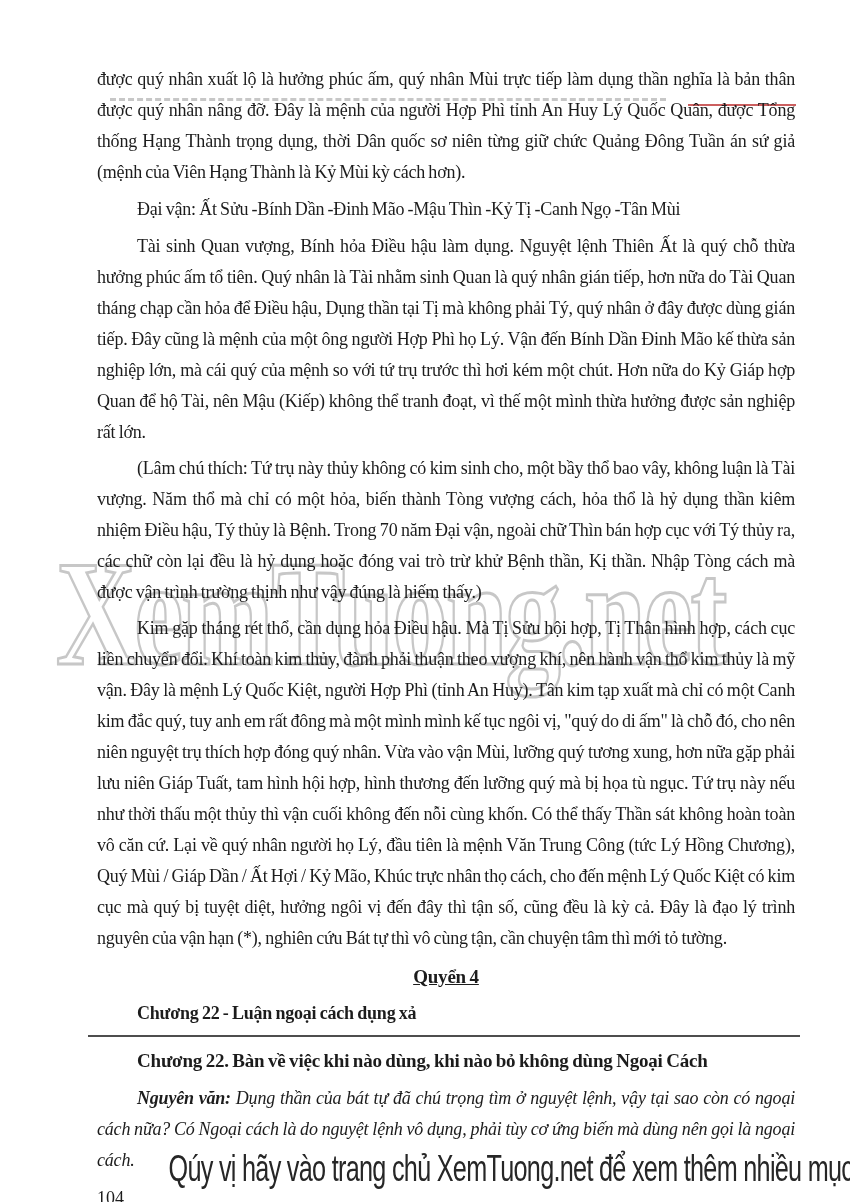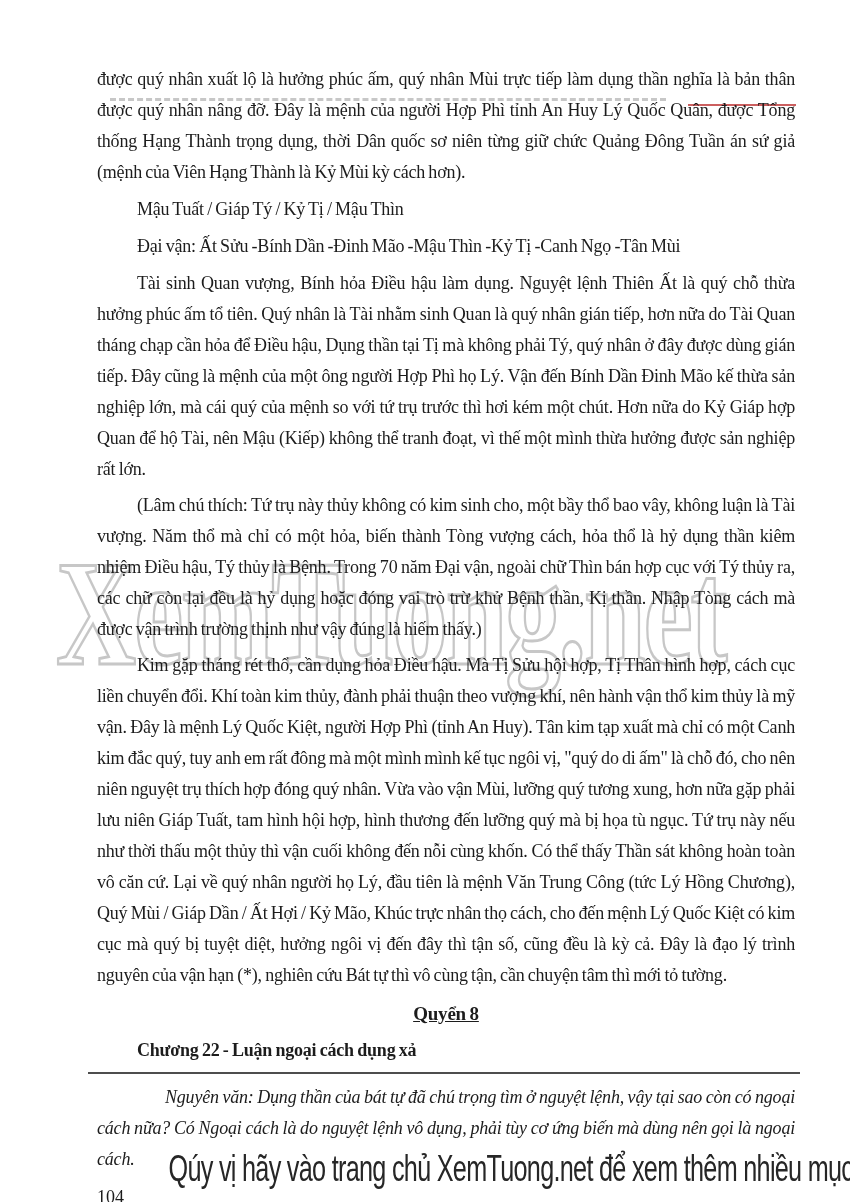--- a/index.html
+++ b/index.html
@@ -48,21 +48,21 @@
     font-weight:bold;font-size:18px;margin:4px 0 6px 40px;
   }
   .divider{
     border:none;border-top:2px solid #4d4d4d;
     margin:6px 0 8px -9px;width:712px;height:0;
   }
   .section-heading{
     font-weight:bold;font-size:19px;margin:6px 0 7px 40px;
   }
   .nguyen-van{font-style:italic;}
-  .nguyen-van .nv-label{font-weight:normal;margin-left:28px;}
+  .nguyen-van .nv-label{font-weight:bold;}
   .page-number{
     text-align:left;margin-top:7px;font-size:18px;letter-spacing:0;
   }
   .footer-banner{
     position:absolute;left:0;right:0;top:1148px;height:54px;
     text-align:center;z-index:2;
   }
   .footer-banner span{
     display:inline-block;
     font-family:"Liberation Sans", sans-serif;
@@ -77,34 +77,34 @@
 <div class="page">
 
   <div class="top-dashes"></div>
   <div class="red-line"></div>
 
   <div class="watermark">XemTuong.net</div>
 
   <div class="content">
     <p class="no-indent">được quý nhân xuất lộ là hưởng phúc ấm, quý nhân Mùi trực tiếp làm dụng thần nghĩa là bản thân được quý nhân nâng đỡ. Đây là mệnh của người Hợp Phì tỉnh An Huy Lý Quốc Quân, được Tổng thống Hạng Thành trọng dụng, thời Dân quốc sơ niên từng giữ chức Quảng Đông Tuần án sứ giả (mệnh của Viên Hạng Thành là Kỷ Mùi kỳ cách hơn).</p>
 
-    <div class="pillar">Mậu Tuất / Giáp Tý / Kỷ Tị / Mậu Thìn</div>
     <div class="pillar">Đại vận: Ất Sửu -Bính Dần -Đinh Mão -Mậu Thìn -Kỷ Tị -Canh Ngọ -Tân Mùi</div>
 
     <p>Tài sinh Quan vượng, Bính hỏa Điều hậu làm dụng. Nguyệt lệnh Thiên Ất là quý chỗ thừa hưởng phúc ấm tổ tiên. Quý nhân là Tài nhằm sinh Quan là quý nhân gián tiếp, hơn nữa do Tài Quan tháng chạp cần hỏa để Điều hậu, Dụng thần tại Tị mà không phải Tý, quý nhân ở đây được dùng gián tiếp. Đây cũng là mệnh của một ông người Hợp Phì họ Lý. Vận đến Bính Dần Đinh Mão kế thừa sản nghiệp lớn, mà cái quý của mệnh so với tứ trụ trước thì hơi kém một chút. Hơn nữa do Kỷ Giáp hợp Quan để hộ Tài, nên Mậu (Kiếp) không thể tranh đoạt, vì thế một mình thừa hưởng được sản nghiệp rất lớn.</p>
     <p>(Lâm chú thích: Tứ trụ này thủy không có kim sinh cho, một bầy thổ bao vây, không luận là Tài vượng. Năm thổ mà chỉ có một hỏa, biến thành Tòng vượng cách, hỏa thổ là hỷ dụng thần kiêm nhiệm Điều hậu, Tý thủy là Bệnh. Trong 70 năm Đại vận, ngoài chữ Thìn bán hợp cục với Tý thủy ra, các chữ còn lại đều là hỷ dụng hoặc đóng vai trò trừ khử Bệnh thần, Kị thần. Nhập Tòng cách mà được vận trình trường thịnh như vậy đúng là hiếm thấy.)</p>
 
 
     <p>Kim gặp tháng rét thổ, cần dụng hỏa Điều hậu. Mà Tị Sửu hội hợp, Tị Thân hình hợp, cách cục liền chuyển đổi. Khí toàn kim thủy, đành phải thuận theo vượng khí, nên hành vận thổ kim thủy là mỹ vận. Đây là mệnh Lý Quốc Kiệt, người Hợp Phì (tỉnh An Huy). Tân kim tạp xuất mà chỉ có một Canh kim đắc quý, tuy anh em rất đông mà một mình mình kế tục ngôi vị, "quý do di ấm" là chỗ đó, cho nên niên nguyệt trụ thích hợp đóng quý nhân. Vừa vào vận Mùi, lưỡng quý tương xung, hơn nữa gặp phải lưu niên Giáp Tuất, tam hình hội hợp, hình thương đến lưỡng quý mà bị họa tù ngục. Tứ trụ này nếu như thời thấu một thủy thì vận cuối không đến nỗi cùng khốn. Có thể thấy Thần sát không hoàn toàn vô căn cứ. Lại về quý nhân người họ Lý, đầu tiên là mệnh Văn Trung Công (tức Lý Hồng Chương), Quý Mùi / Giáp Dần / Ất Hợi / Kỷ Mão, Khúc trực nhân thọ cách, cho đến mệnh Lý Quốc Kiệt có kim cục mà quý bị tuyệt diệt, hưởng ngôi vị đến đây thì tận số, cũng đều là kỳ cả. Đây là đạo lý trình nguyên của vận hạn (*), nghiên cứu Bát tự thì vô cùng tận, cần chuyện tâm thì mới tỏ tường.</p>
 
-    <div class="book-heading">Quyển 8</div>
+    <div class="book-heading">Quyển 4</div>
     <div class="chapter-heading">Chương 22 - Luận ngoại cách dụng xả</div>
 
     <hr class="divider">
 
+    <div class="section-heading">Chương 22. Bàn về việc khi nào dùng, khi nào bỏ không dùng Ngoại Cách</div>
 
     <p class="nguyen-van"><span class="nv-label">Nguyên văn:</span><span> Dụng thần của bát tự đã chú trọng tìm ở nguyệt lệnh, vậy tại sao còn có ngoại cách nữa? Có Ngoại cách là do nguyệt lệnh vô dụng, phải tùy cơ ứng biến mà dùng nên gọi là ngoại cách.</span></p>
 
     <div class="page-number">104</div>
   </div>
 
   <div class="footer-banner">
     <span>Qúy vị hãy vào trang chủ XemTuong.net để xem thêm nhiều mục hay khác</span>
   </div>
 

